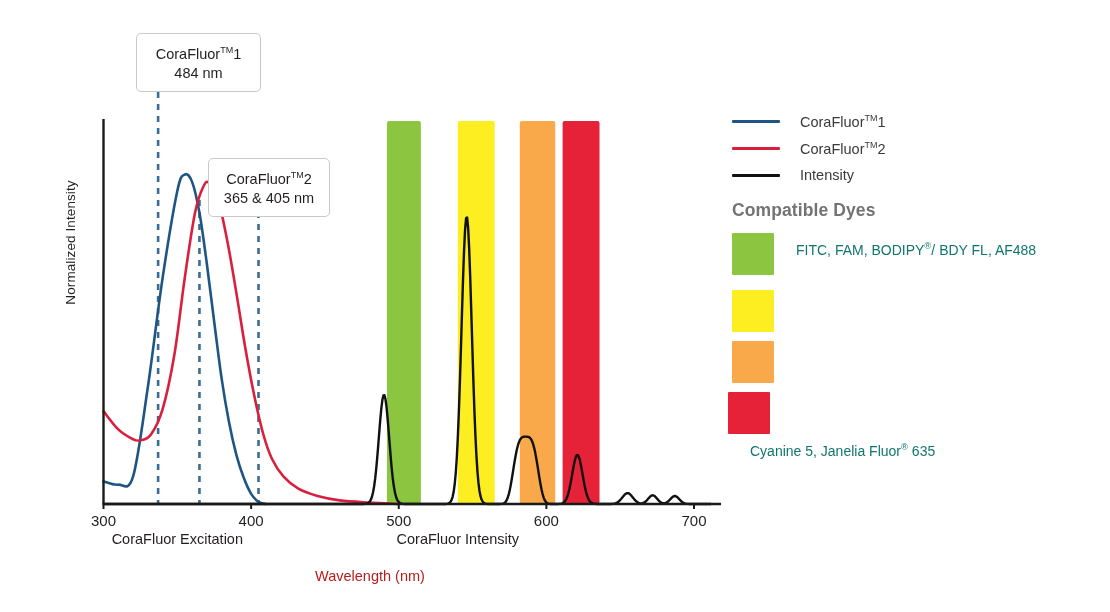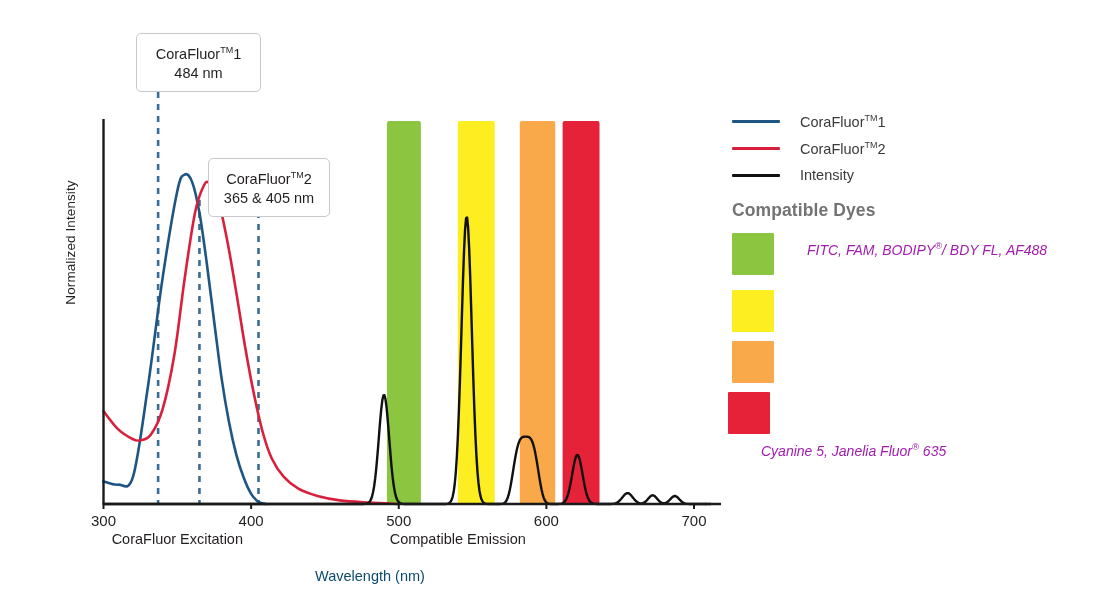--- a/index.html
+++ b/index.html
@@ -21,21 +21,21 @@
   }
   .xticklabel{
     position:absolute;font-size:15px;color:#231f20;
     text-align:center;width:60px;
   }
   .axissublabel{
     position:absolute;font-size:14.5px;color:#231f20;
     text-align:center;white-space:nowrap;
   }
   .xaxistitle{
-    position:absolute;font-size:14.5px;color:#0c4a6e;
+    position:absolute;font-size:14.5px;color:#b91c1c;
     text-align:center;white-space:nowrap;
   }
 
   
   .callout{
     position:absolute;background:#ffffff;border:1px solid #c7c9cb;
     border-radius:5px;text-align:center;
     font-size:14.5px;line-height:19px;color:#231f20;
     padding:7px 10px 8px;box-sizing:border-box;
   }
@@ -47,22 +47,22 @@
   .legrow{position:absolute;display:flex;align-items:center;}
   .legline{width:48px;height:3px;border-radius:1px;flex:0 0 auto;}
   .leglabel{margin-left:20px;font-size:14.5px;color:#3a3a3c;white-space:nowrap;}
   .sectiontitle{
     position:absolute;left:4px;top:200px;font-size:17.5px;
     font-weight:bold;color:#737373;letter-spacing:.1px;
   }
   .dyerow{position:absolute;display:flex;align-items:flex-start;}
   .swatch{width:42px;height:42px;flex:0 0 auto;border-radius:1px;}
   .dyelabel{
-    margin-left:33px;font-size:14px;line-height:18.5px;color:#a21caf;
-    white-space:pre-line;padding-top:4px;font-style:italic;
+    margin-left:22px;font-size:14px;line-height:18.5px;color:#0f766e;
+    white-space:pre-line;padding-top:4px;
   }
   .reg{font-size:9.5px;vertical-align:super;}
 </style>
 </head>
 <body>
 
 <div id="root">
 
   <div id="plot">
     <svg id="plotsvg" width="740" height="612" viewBox="0 0 740 612">
@@ -89,21 +89,21 @@
 
     <div id="xticks">
         <div class="xticklabel" style="left: 73.5px; top: 512px;">300</div>
         <div class="xticklabel" style="left: 221.125px; top: 512px;">400</div>
         <div class="xticklabel" style="left: 368.75px; top: 512px;">500</div>
         <div class="xticklabel" style="left: 516.375px; top: 512px;">600</div>
         <div class="xticklabel" style="left: 664px; top: 512px;">700</div>
       </div>
     <div id="xsubs">
         <div class="axissublabel" style="left: 77.3125px; top: 531px; width: 200px;">CoraFluor Excitation</div>
-        <div class="axissublabel" style="left: 357.8px; top: 531px; width: 200px;">Compatible Emission</div>
+        <div class="axissublabel" style="left: 357.8px; top: 531px; width: 200px;">CoraFluor Intensity</div>
       </div>
 
     <div class="xaxistitle" style="left:280px;top:568px;width:180px;">Wavelength (nm)</div>
 
     <div class="callout" id="callout1" style="left:136px;top:33px;width:125px;">
       <span class="l1">CoraFluor<span class="tm">TM</span>1</span>
       <span class="l2">484 nm</span>
     </div>
 
     <div class="callout" id="callout2" style="left:208px;top:158px;width:122px;">

